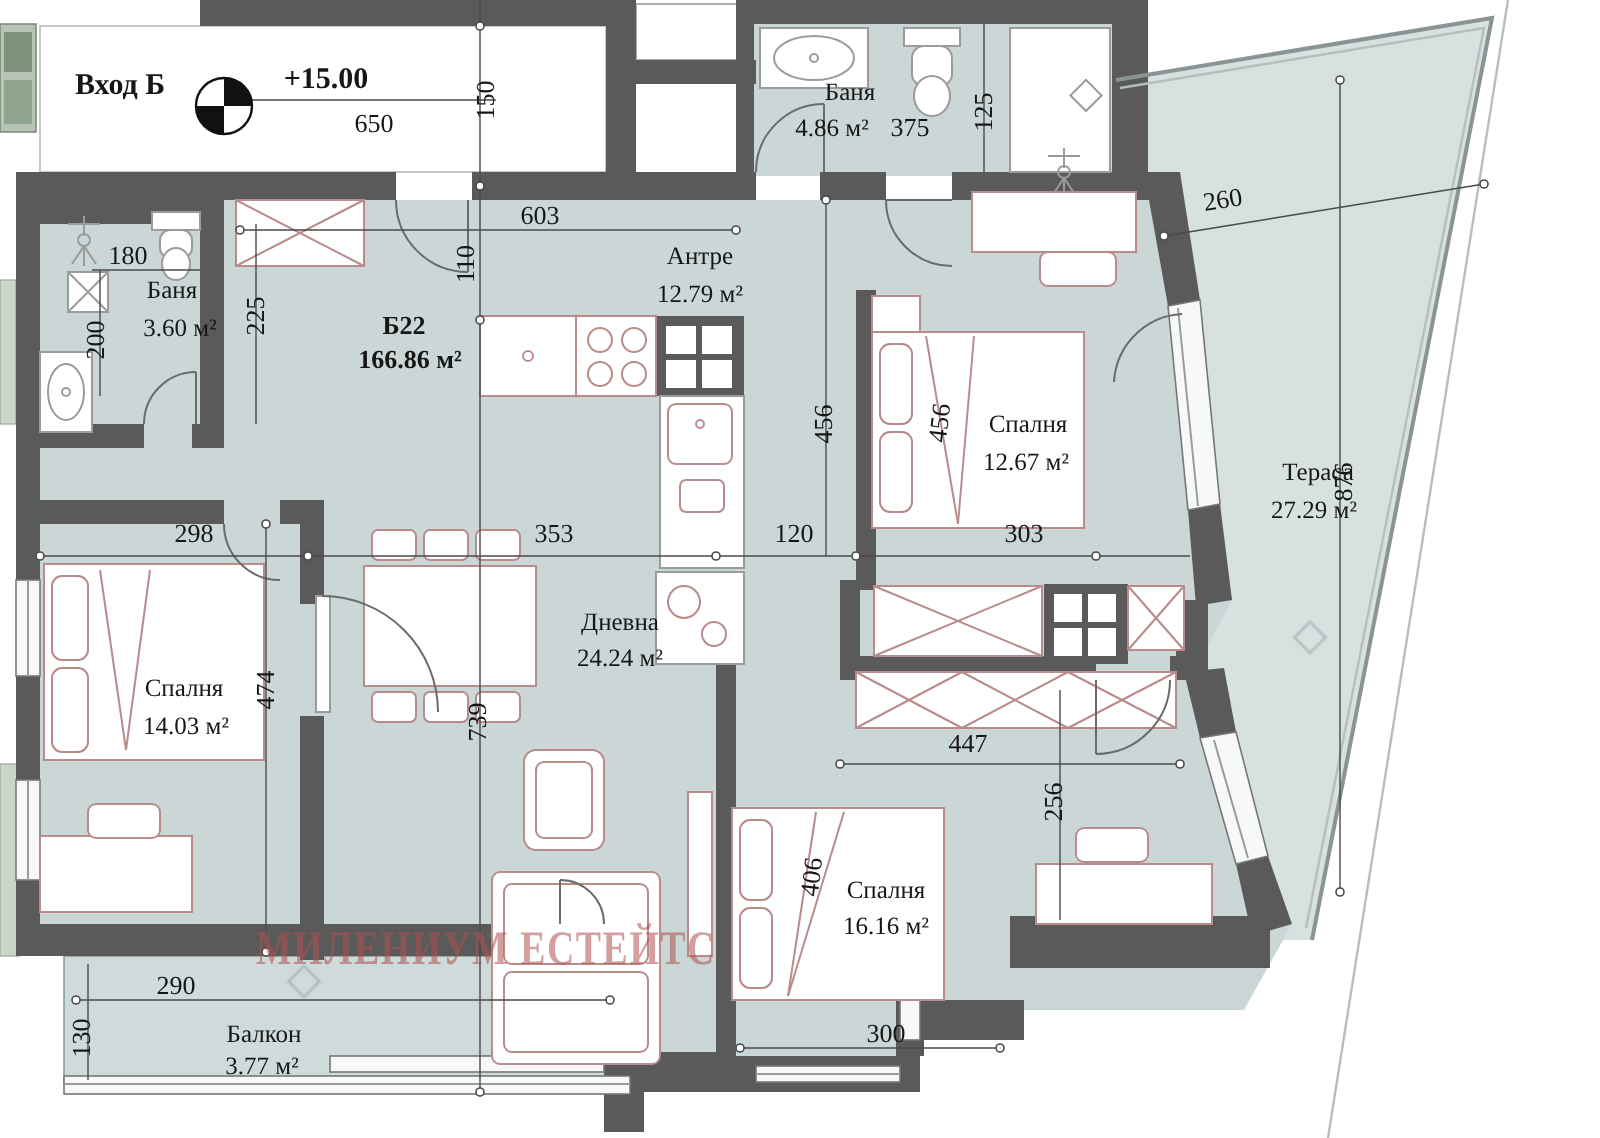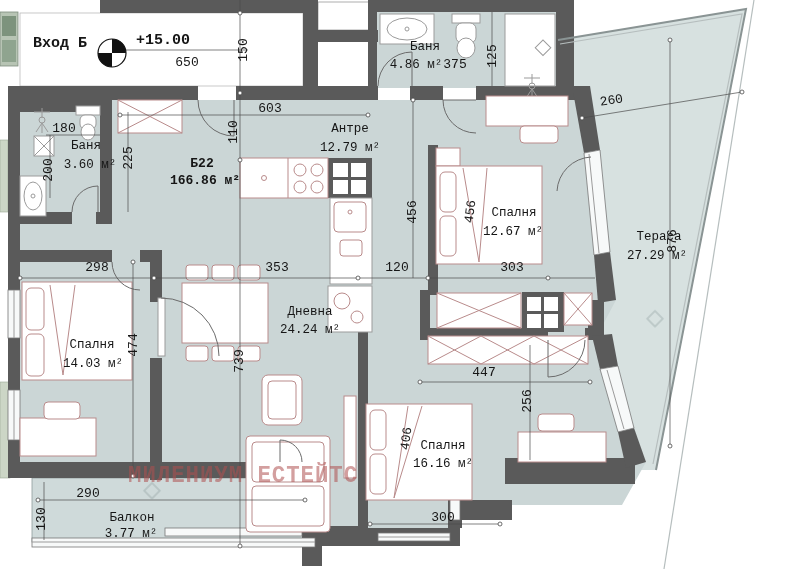--- a/index.html
+++ b/index.html
@@ -1,16 +1,16 @@
 <!DOCTYPE html>
 <html><head>
 <meta charset="utf-8">
 <style>
   html,body{margin:0;padding:0;background:#ffffff;}
-  .stage{width:733px;height:569px;position:relative;font-family:Liberation Mono, monospace;}
+  .stage{width:733px;height:569px;position:relative;font-family:Liberation Serif, serif;}
   svg{display:block;}
   .wall{fill:#5a5a5a;stroke:none;}
   .floor{fill:#cbd6d6;}
   .terr{fill:#d7e1e0;}
   .balc{fill:#cfdada;stroke:#8f9c9c;stroke-width:.8;}
   .white{fill:#ffffff;}
   .furn{fill:#ffffff;stroke:#b98b8b;stroke-width:1;}
   .furnln{stroke:#b98b8b;stroke-width:1;fill:none;}
   .fix{fill:#ffffff;stroke:#9b9b9b;stroke-width:1;}
   .fixln{stroke:#9b9b9b;stroke-width:1;fill:none;}

